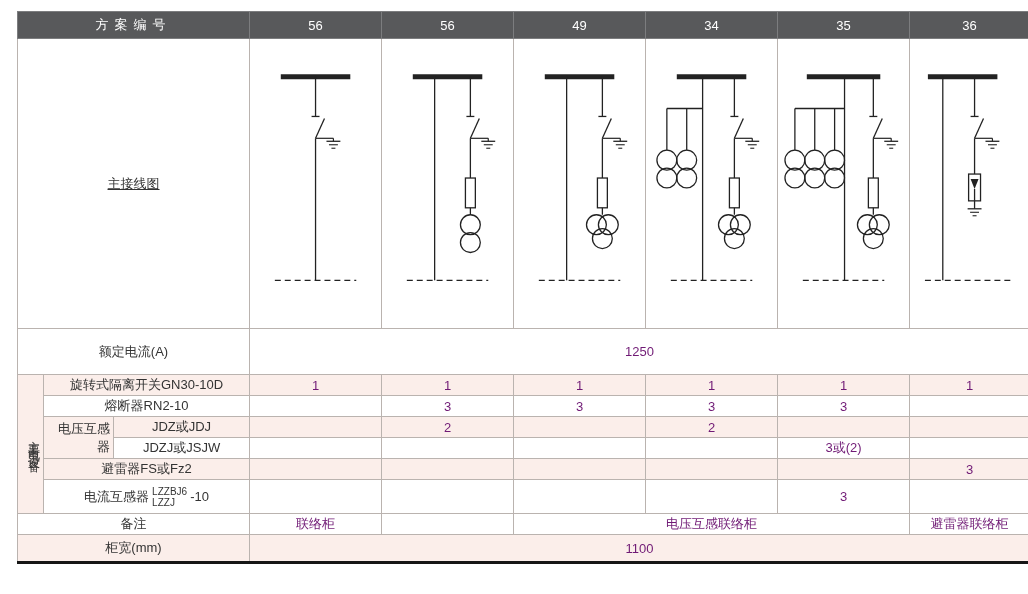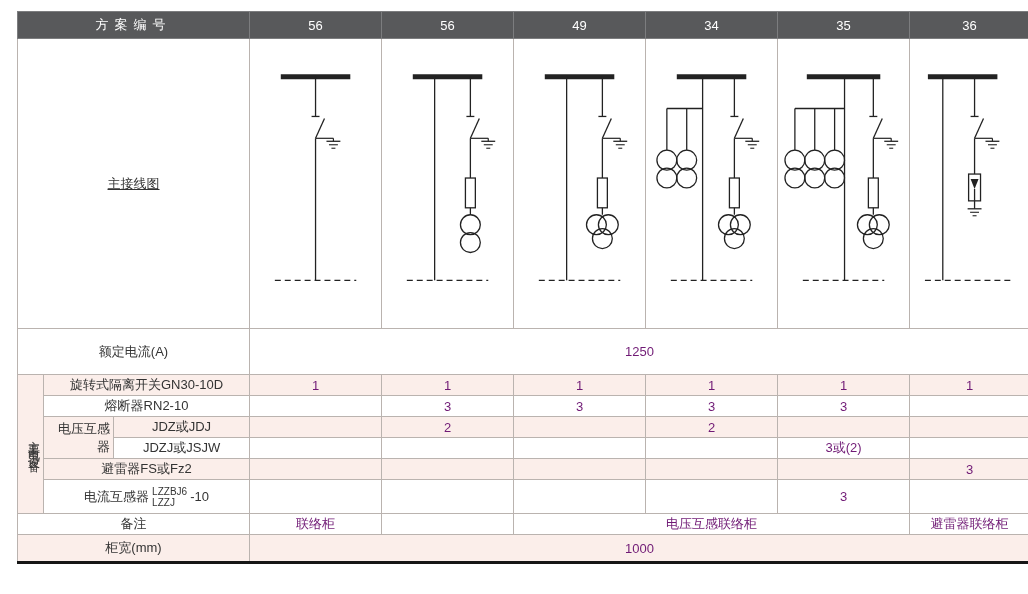--- a/index.html
+++ b/index.html
@@ -276,17 +276,17 @@
     <tr class="h-remarks">
       <td colspan="3" class="label">备注</td>
       <td class="val">联络柜</td>
       <td class="val"></td>
       <td colspan="3" class="val">电压互感联络柜</td>
       <td class="val">避雷器联络柜</td>
     </tr>
 
     <tr class="h-width pink">
       <td colspan="3" class="label">柜宽(mm)</td>
-      <td colspan="6" class="val">1000</td>
+      <td colspan="6" class="val">1100</td>
     </tr>
   </tbody>
 </table>
 </div>
 
 </body></html>

